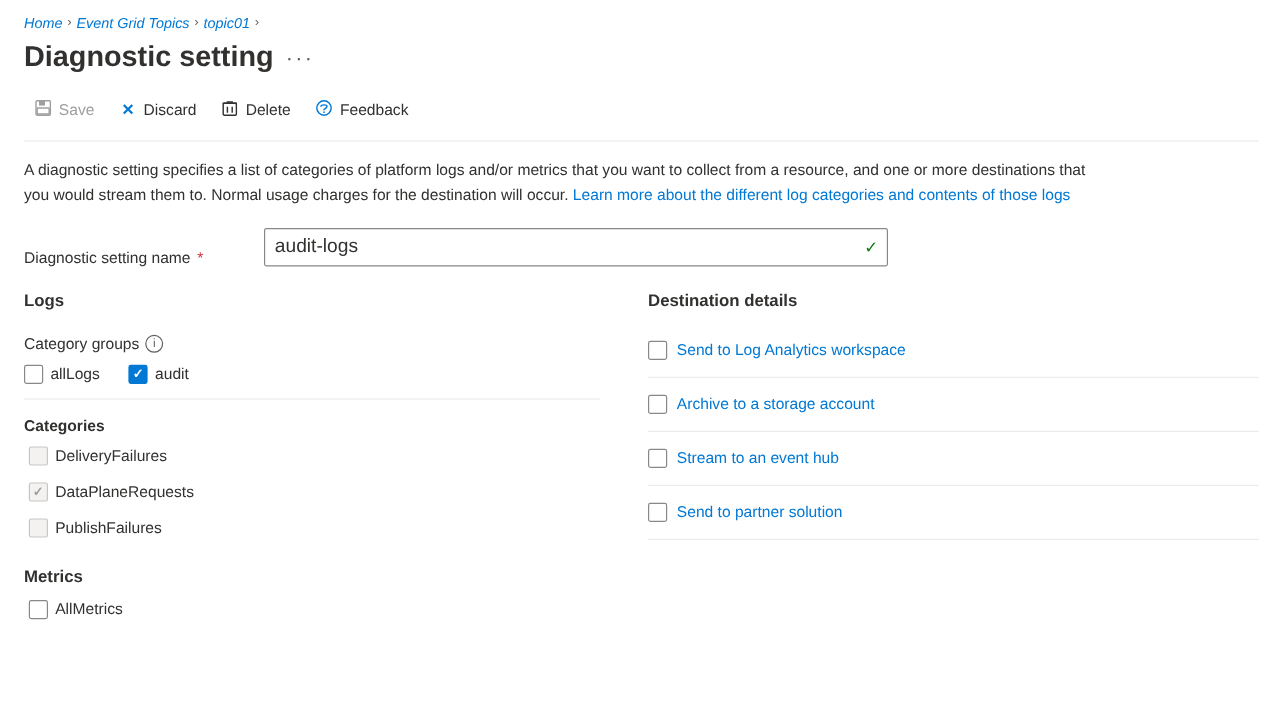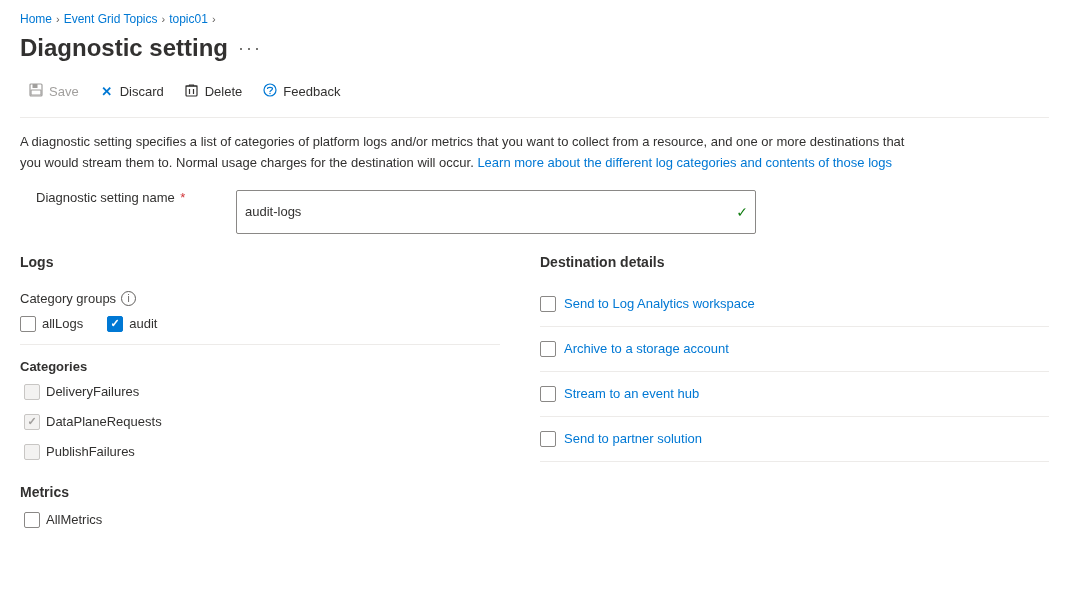--- a/index.html
+++ b/index.html
@@ -19,20 +19,21 @@
     .breadcrumb {
       display: flex;
       align-items: center;
       gap: 4px;
       font-size: 12px;
       margin-bottom: 8px;
     }
     .breadcrumb a {
       color: #0078d4;
       text-decoration: none;
+      font-style: italic;
     }
     .breadcrumb-separator {
       color: #605e5c;
       font-size: 11px;
     }
     .page-title-row {
       display: flex;
       align-items: center;
       gap: 10px;
       margin-bottom: 16px;
@@ -84,41 +85,40 @@
       line-height: 1.6;
       margin-bottom: 16px;
       max-width: 900px;
     }
     .description-text a {
       color: #0078d4;
       text-decoration: none;
     }
     .field-row {
       display: flex;
-      align-items: flex-start;
+      align-items: flex-end;
       margin-bottom: 20px;
-      margin-left: 16px;
     }
     .field-label {
       font-size: 13px;
       font-weight: 400;
       min-width: 200px;
       color: #323130;
     }
     .required-star {
       color: #d13438;
       margin-left: 2px;
     }
     .text-input {
       width: 520px;
-      height: 44px;
+      height: 32px;
       border: 1px solid #8a8886;
       border-radius: 2px;
       padding: 0 8px;
-      font-size: 13px;
+      font-size: 16px;
       color: #323130;
       outline: none;
     }
     .input-wrapper {
       position: relative;
       display: inline-block;
     }
     .input-check-icon {
       position: absolute;
       right: 8px;

